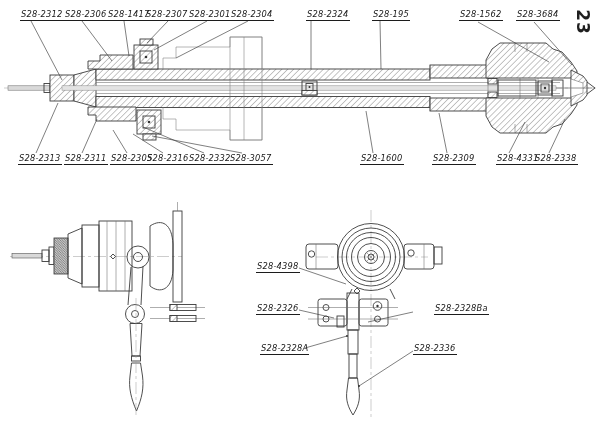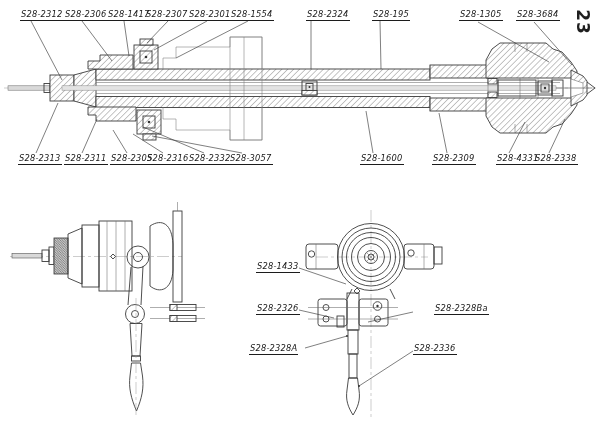--- a/index.html
+++ b/index.html
@@ -211,37 +211,37 @@
       <line class="leader" x1="413" y1="351" x2="359" y2="386"></line>
       <circle cx="359" cy="386" r="1" fill="#333"></circle>
     </g>
   </svg>
 
   <div class="lbl" style="left:20px;top:10px">S28-2312</div>
   <div class="lbl" style="left:64px;top:10px">S28-2306</div>
   <div class="lbl" style="left:107px;top:10px">S28-1417</div>
   <div class="lbl" style="left:145px;top:10px">S28-2307</div>
   <div class="lbl" style="left:188px;top:10px">S28-2301</div>
-  <div class="lbl" style="left:230px;top:10px">S28-1554</div>
+  <div class="lbl" style="left:230px;top:10px">S28-2304</div>
   <div class="lbl" style="left:306px;top:10px">S28-2324</div>
   <div class="lbl" style="left:372px;top:10px">S28-195</div>
-  <div class="lbl" style="left:459px;top:10px">S28-1305</div>
+  <div class="lbl" style="left:459px;top:10px">S28-1562</div>
   <div class="lbl" style="left:516px;top:10px">S28-3684</div>
 
   <div class="lbl" style="left:18px;top:154px">S28-2313</div>
   <div class="lbl" style="left:64px;top:154px">S28-2311</div>
   <div class="lbl" style="left:110px;top:154px">S28-2305</div>
   <div class="lbl" style="left:146px;top:154px">S28-2316</div>
   <div class="lbl" style="left:188px;top:154px">S28-2332</div>
   <div class="lbl" style="left:229px;top:154px">S28-3057</div>
   <div class="lbl" style="left:360px;top:154px">S28-1600</div>
   <div class="lbl" style="left:432px;top:154px">S28-2309</div>
   <div class="lbl" style="left:496px;top:154px">S28-4331</div>
   <div class="lbl" style="left:534px;top:154px">S28-2338</div>
 
-  <div class="lbl" style="left:256px;top:262px">S28-1433</div>
+  <div class="lbl" style="left:256px;top:262px">S28-4398</div>
   <div class="lbl" style="left:256px;top:304px">S28-2326</div>
-  <div class="lbl" style="left:249px;top:344px">S28-2328A</div>
+  <div class="lbl" style="left:260px;top:344px">S28-2328A</div>
   <div class="lbl" style="left:434px;top:304px">S28-2328Ba</div>
   <div class="lbl" style="left:413px;top:344px">S28-2336</div>
 
   <div class="pagenum">23</div>
 </div>
 
 </body></html>

